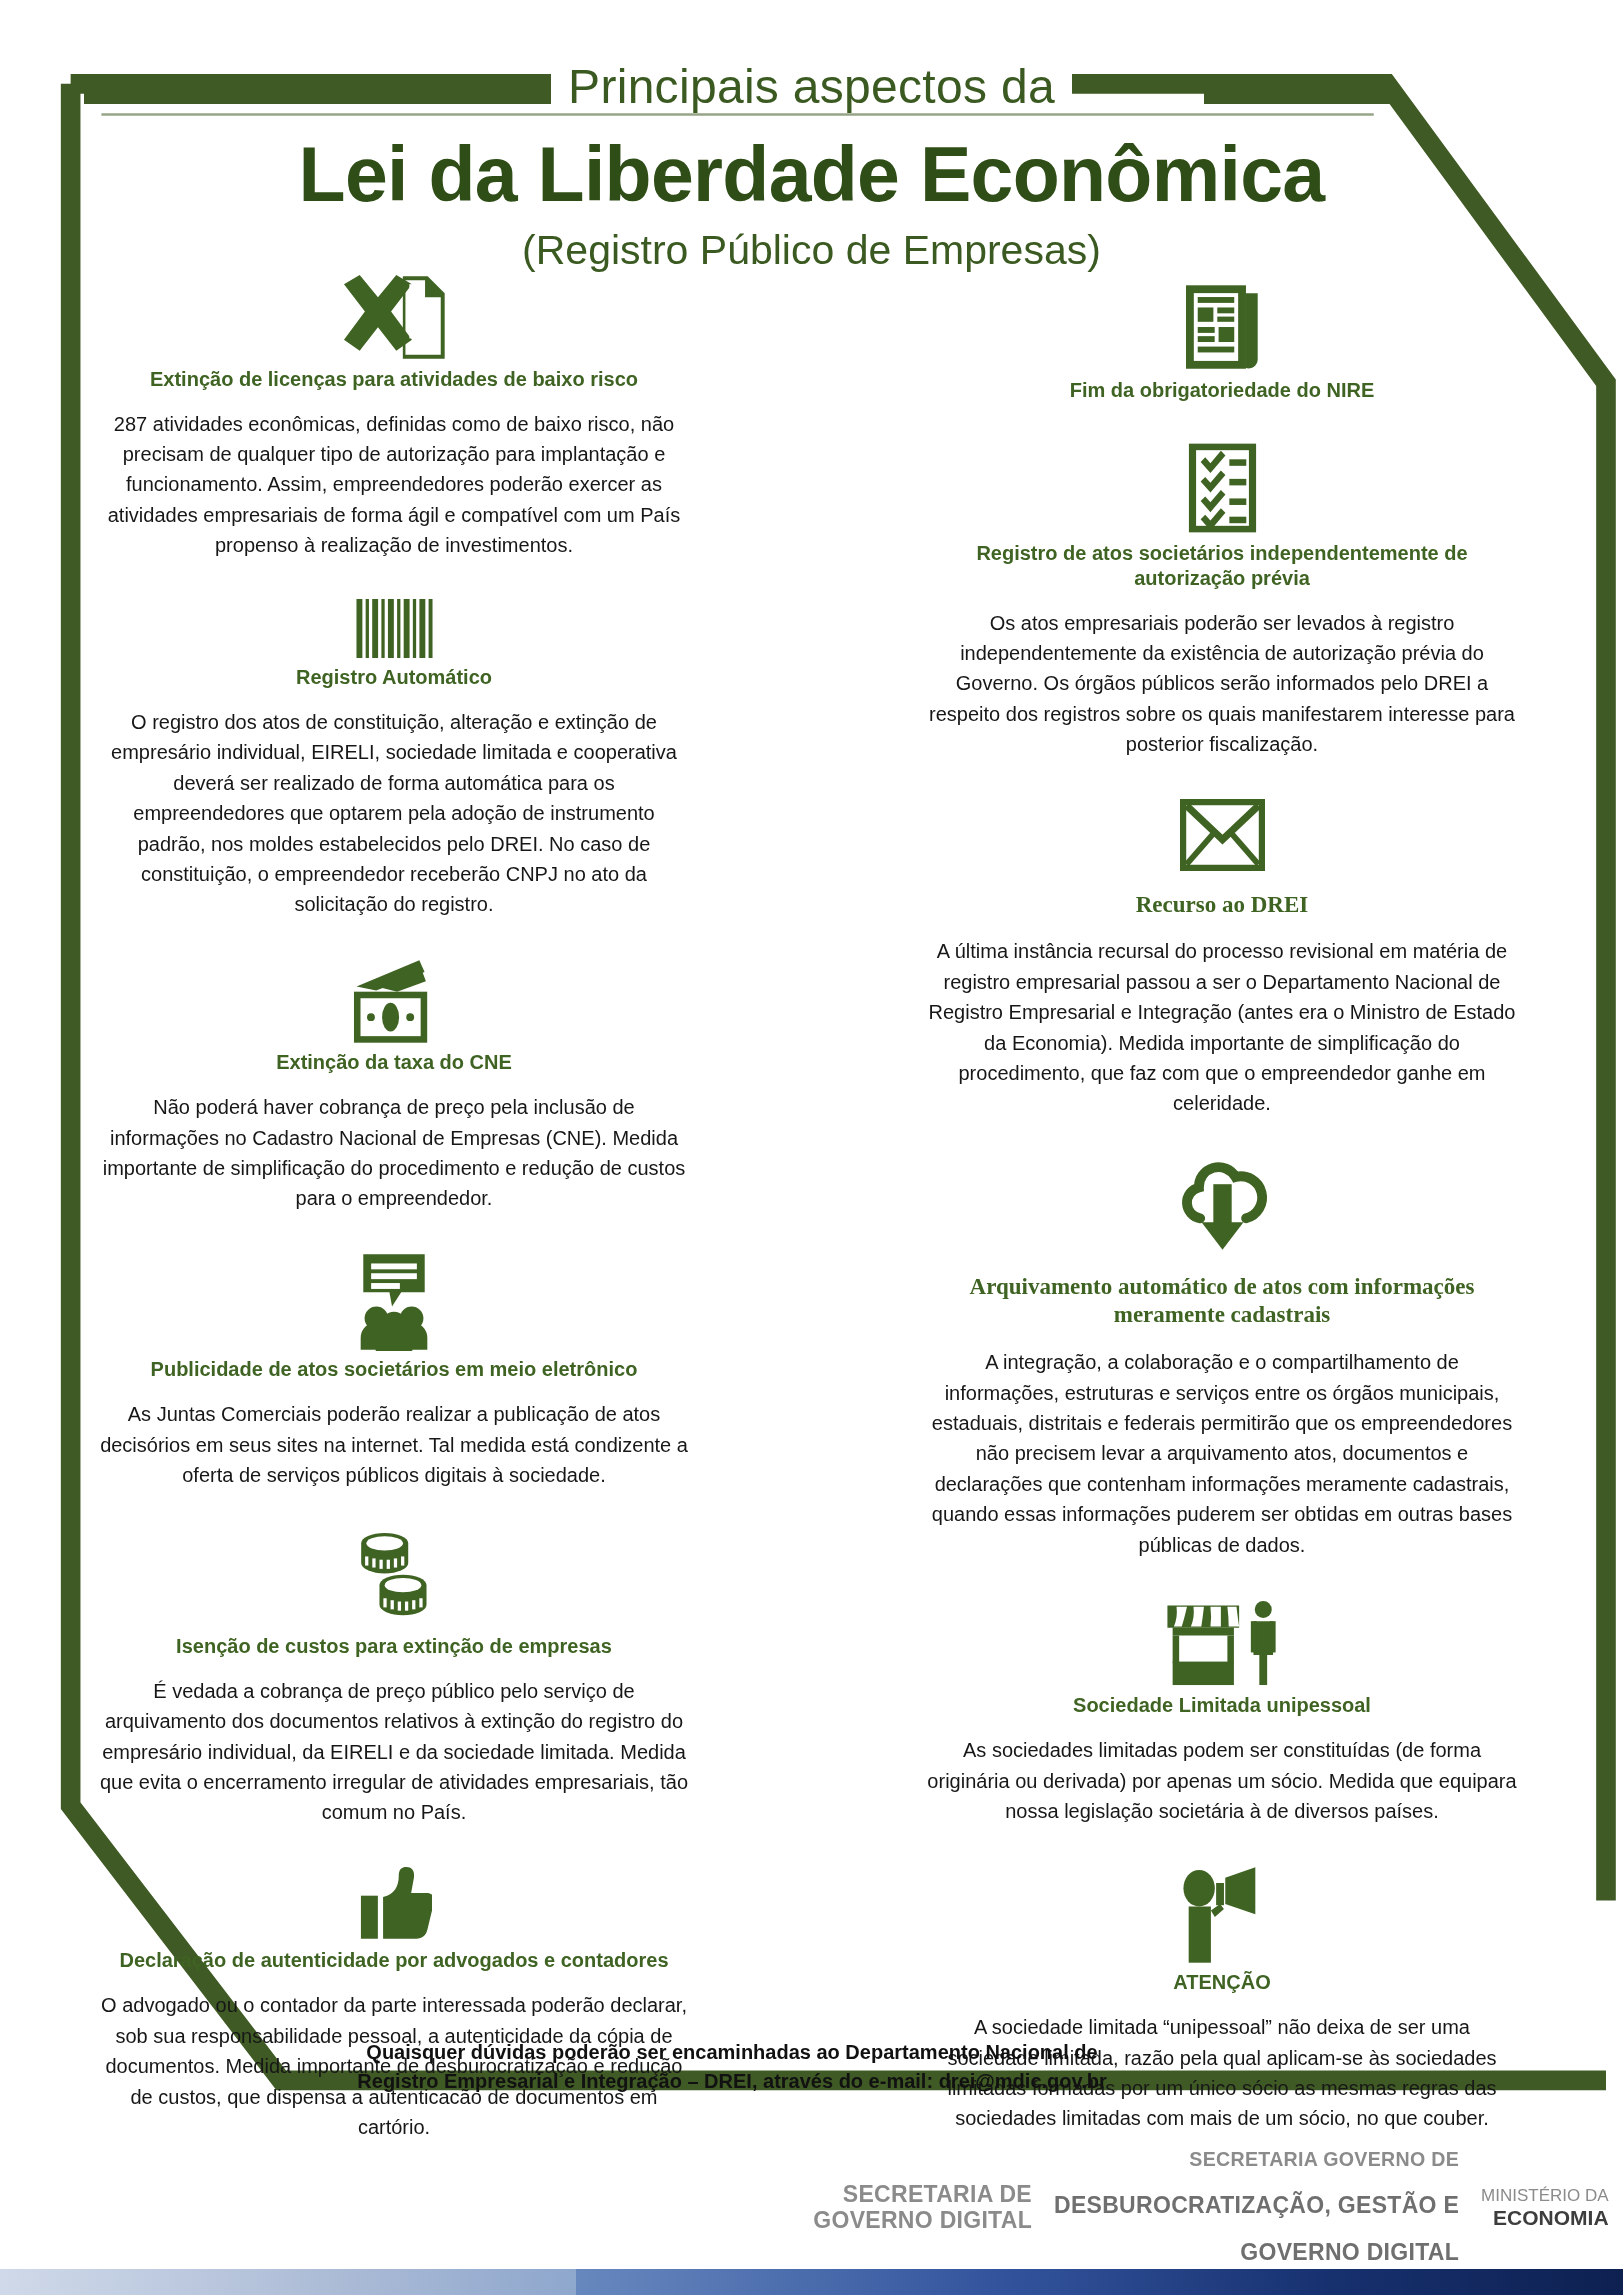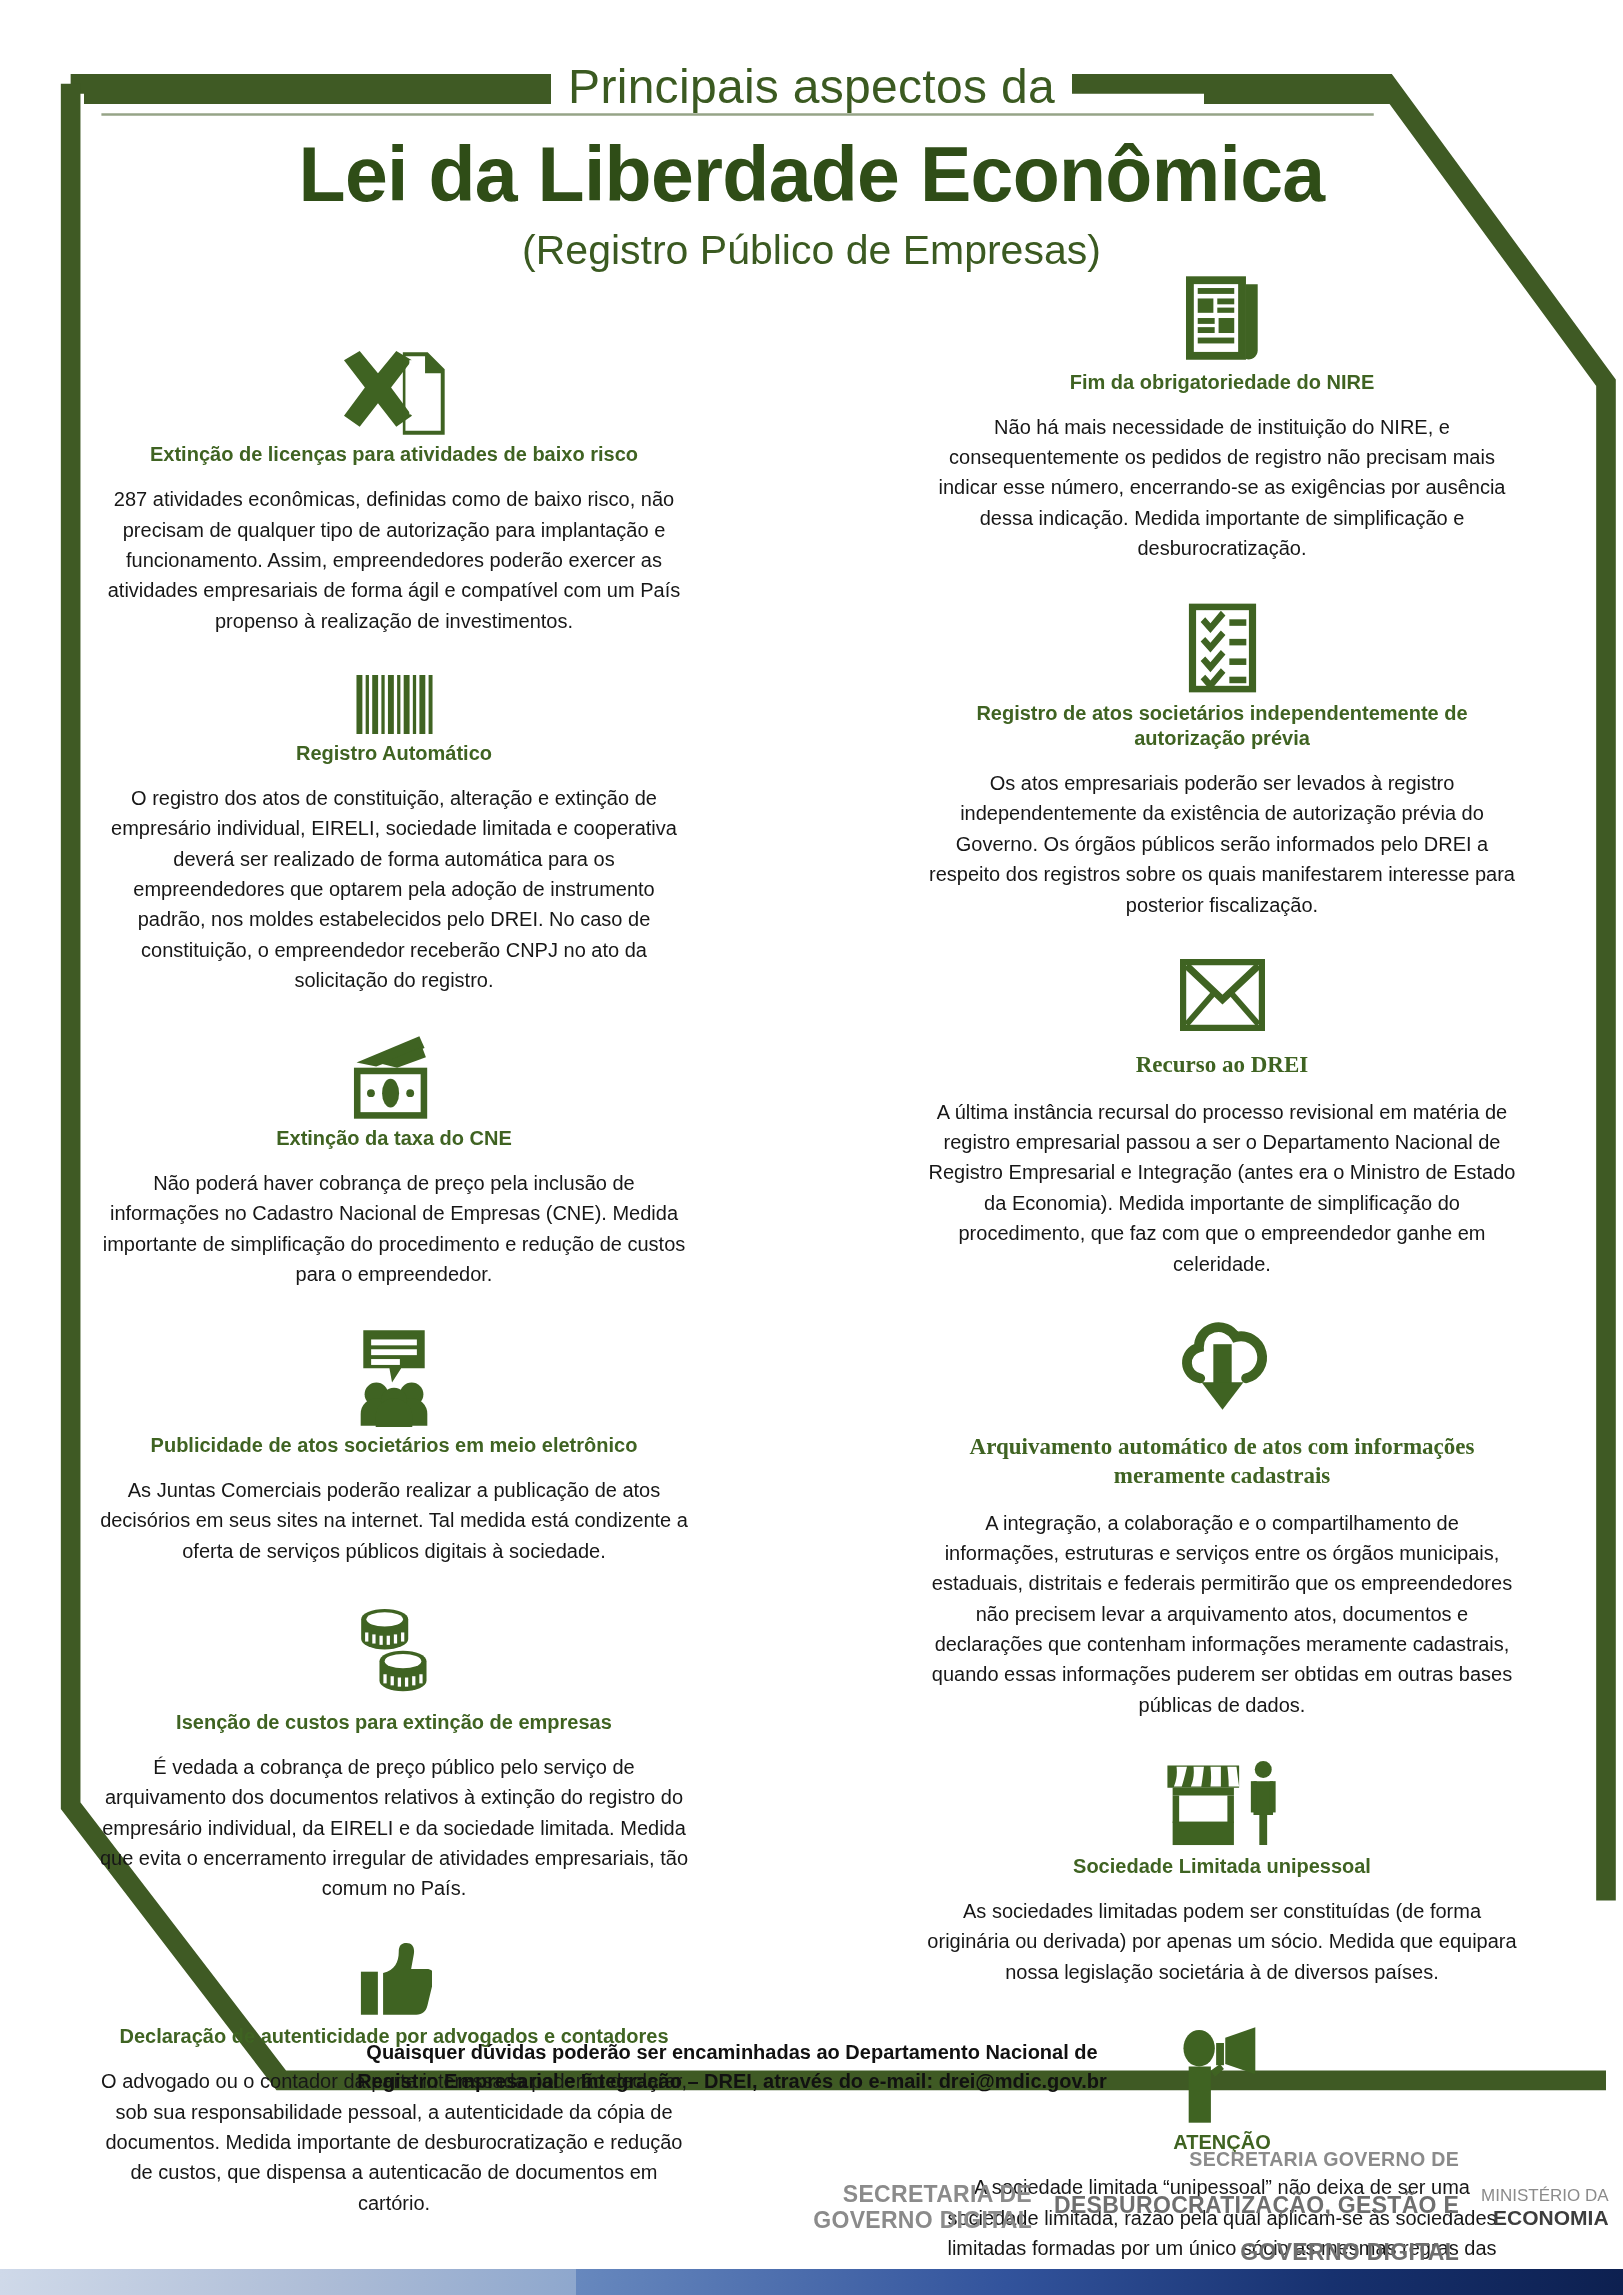--- a/index.html
+++ b/index.html
@@ -267,21 +267,20 @@
             <rect x="52" y="36" width="26" height="9"></rect>
             <rect x="52" y="50" width="26" height="8"></rect>
             <rect x="22" y="66" width="26" height="9"></rect>
             <rect x="22" y="80" width="26" height="9"></rect>
             <rect x="54" y="66" width="24" height="23"></rect>
             <rect x="22" y="96" width="56" height="9"></rect>
           </g>
         </svg>
       </div>
       <div class="blk-title">Fim da obrigatoriedade do NIRE</div>
-      <div class="blk-body">Não há mais necessidade de instituição do NIRE, e consequentemente os pedidos de registro não precisam mais indicar esse número, encerrando-se as exigências por ausência dessa indicação. Medida importante de simplificação e desburocratização.</div>
     </div>
 
     <div class="gap-lg"></div>
 
     <div class="block">
       <div class="icon-wrap">
         <svg width="75" height="92" viewBox="0 0 115 140">
           <rect x="6" y="2" width="103" height="136" fill="#3f6322"></rect>
           <rect x="17" y="12" width="81" height="116" fill="#ffffff"></rect>
           <g fill="#3f6322">

